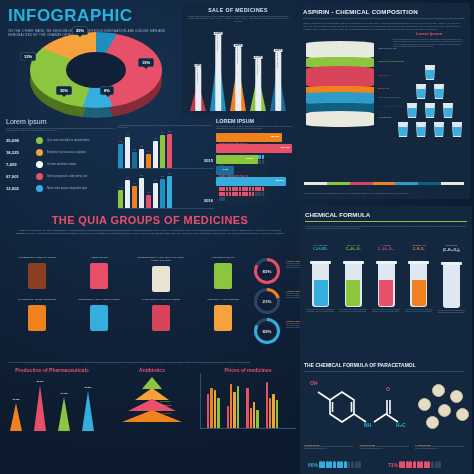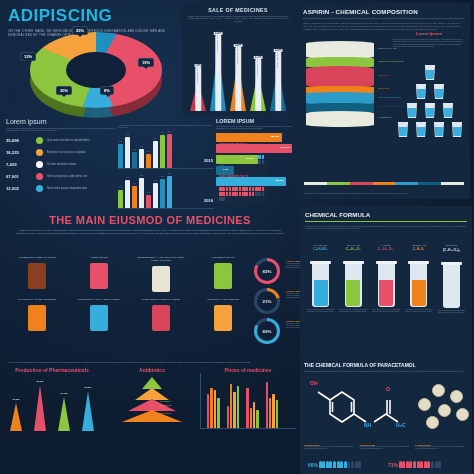--- a/index.html
+++ b/index.html
@@ -193,21 +193,21 @@
   .peep { position:absolute; left:8px; bottom:6px; display:flex; align-items:center;
      font-size:5px; font-weight:bold; }
   .ppl { width:3px; height:7px; margin-left:.6px; border-radius:1.5px 1.5px 0 0; display:inline-block;}
 </style>
 </head>
 <body>
 
 <div class="page">
 
   <div class="panel" id="hdr">
-    <div class="big">ADIPISCING</div>
+    <div class="big">INFOGRAPHIC</div>
     <div class="sub">ON THE OTHER HAND, WE DENOUNCE WITH RIGHTEOUS INDIGNATION AND DISLIKE MEN AND DEMORALIZED BY THE CHARMS OF PLEASURE OF THE MOMENT</div>
   </div>
 
   <div class="panel" id="donut">
     <div class="dbase"></div>
     <div class="dhole2"></div>
     <div class="dtop"></div>
     <div class="dhole"></div>
     <div class="cal" style="left:58px;top:-2px;">25%</div>
     <div class="cal" style="left:124px;top:30px;">19%</div>
@@ -516,21 +516,21 @@
           <div class="hval" style="left:8%">7,491</div>
         </div>
         <div class="hrow">
           <div class="hfill" style="width:88%;background:#35aede"></div>
           <div class="hval" style="left:74%">138,907</div>
         </div>
       </div>
   </div>
 
   <div class="panel" id="groups">
-    <div class="gh">THE MAIN EIUSMOD OF MEDICINES</div>
+    <div class="gh">THE QUIA GROUPS OF MEDICINES</div>
     <div class="gp">LOREM IPSUM DOLOR SIT AMET, CONSECTETUR ADIPISICING ELIT, SED DO EIUSMOD TEMPOR INCIDIDUNT UT LABORE ET DOLORE MAGNA ALIQUA. UT ENIM MINIM VENIAM, QUIS NOSTRUD EXERCITATION ULLAMCO LABORIS NISI UT ALIQUIP EX EA COMMODO CONSEQUAT. DUIS AUTE IRURE DOLOR IN REPREHENDERIT IN VOLUPTATE VELIT ESSE CILLUM DOLORE EU FUGIAT NULLA PARIATUR. EXCEPTEUR SINT OCCAECAT CUPIDATAT NON PROIDENT, SUNT IN CULPA QUI OFFICIA DESERUNT MOLLIT ANIM ID EST LABORUM.</div>
     <div id="groupCells">
         <div class="gcell" style="left: 4px; top: 46px;">
           <div class="cl">ADRENERGIC PREPARATIONS</div>
           <div class="icoart" style="width:18px;height:26px;background:#8a4020;border-radius:2px;"></div>
         </div>
         <div class="gcell" style="left: 66px; top: 46px;">
           <div class="cl">ANESTHETICS</div>
           <div class="icoart" style="width:18px;height:26px;background:#e8506a;border-radius:2px;"></div>
         </div>

